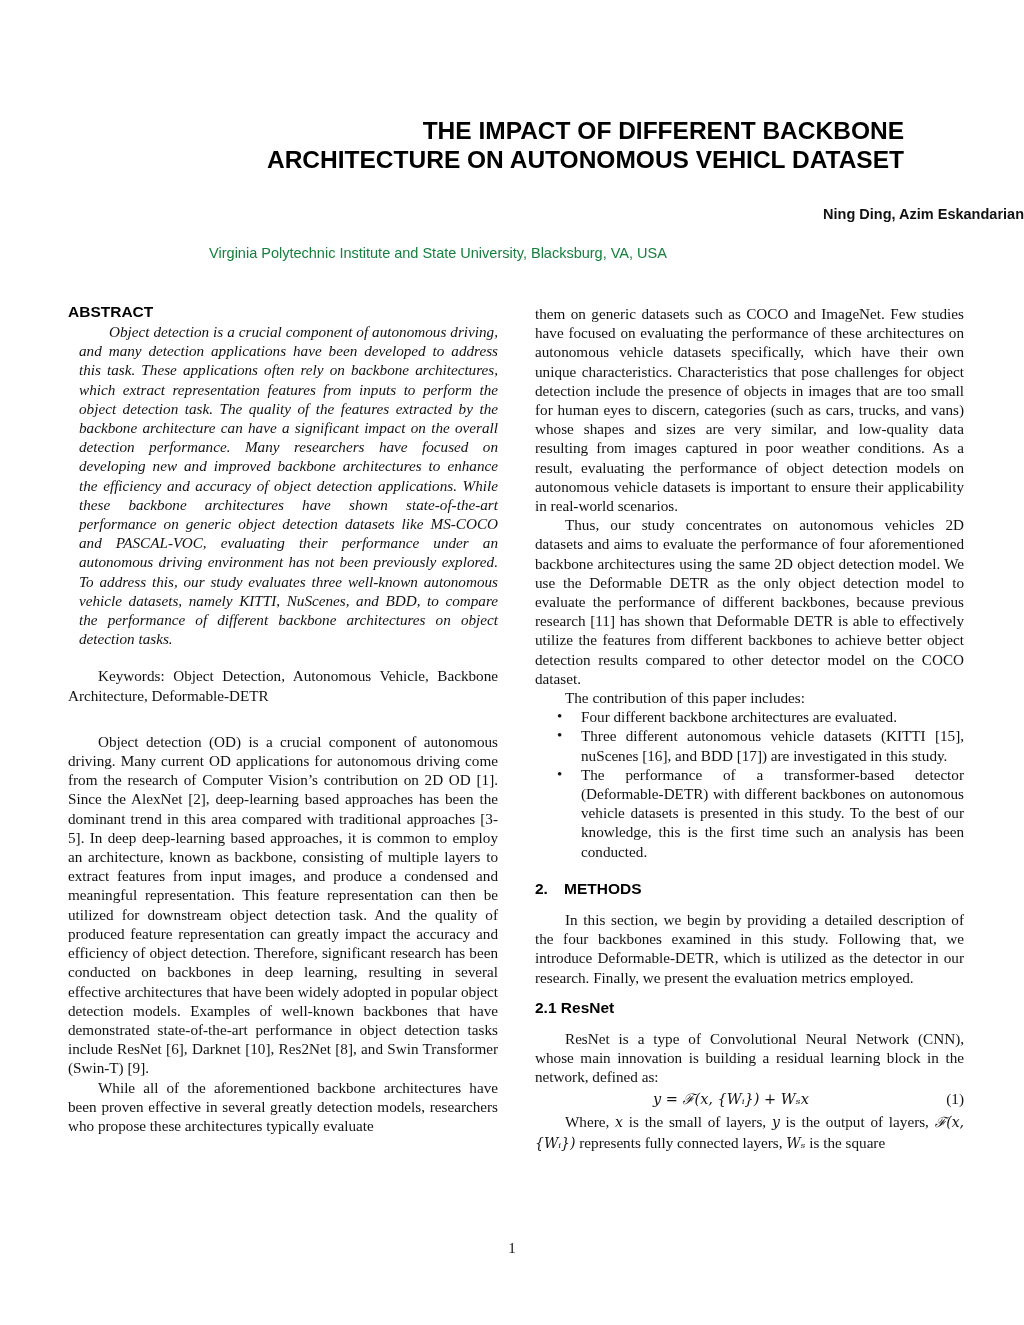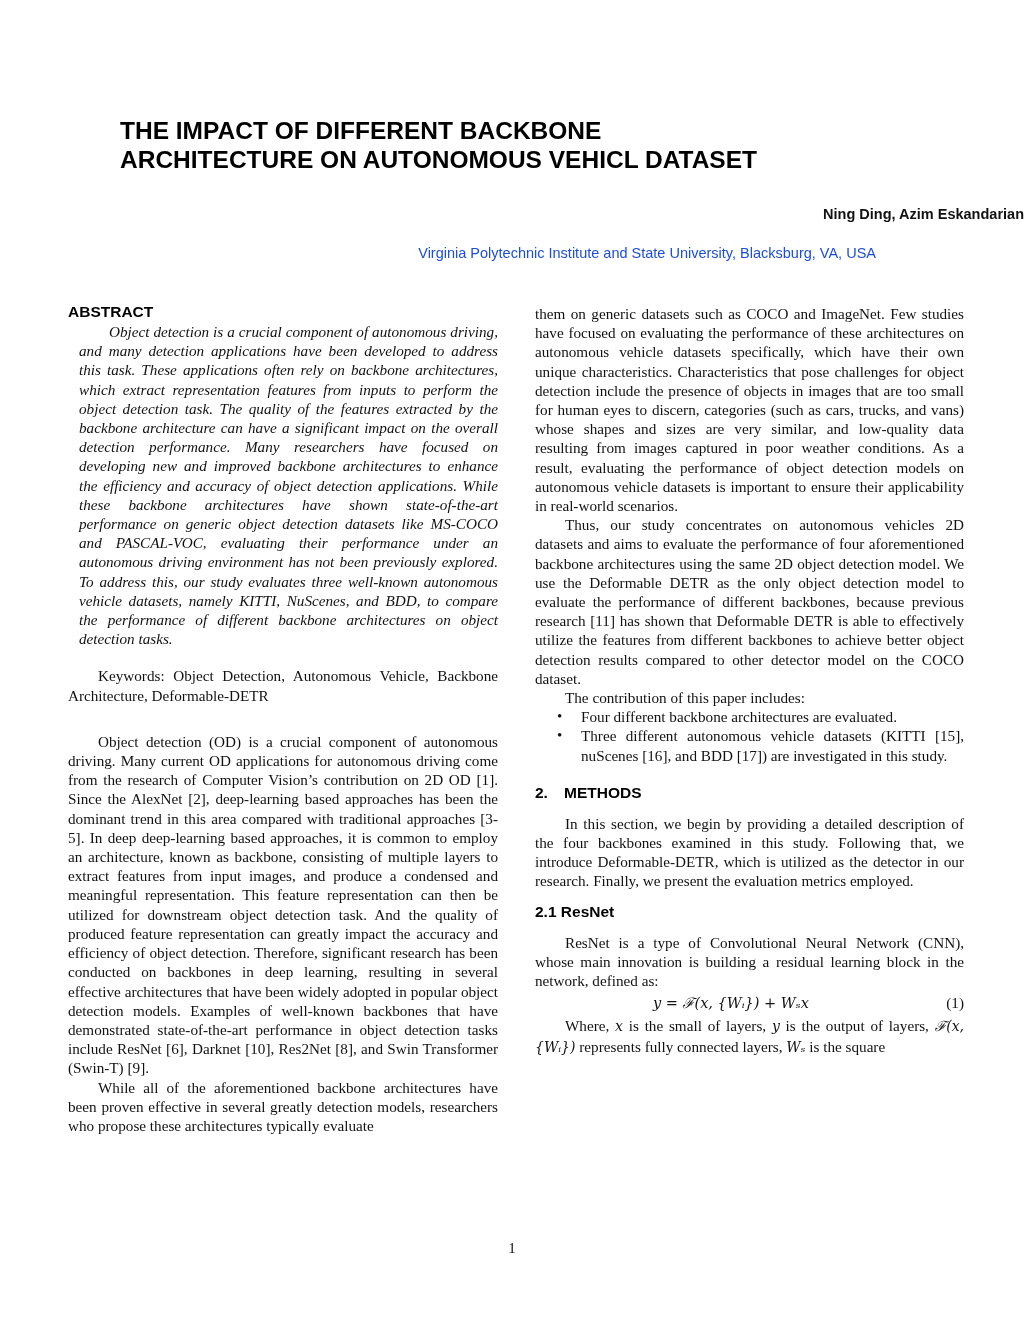--- a/index.html
+++ b/index.html
@@ -1,29 +1,29 @@
 <!DOCTYPE html>
 <html><head>
 <meta charset="utf-8">
 <style>
   html, body { margin: 0; padding: 0; background: #ffffff; }
   body { width: 1024px; height: 1325px; position: relative; overflow: hidden; color: #111; }
   .page { position: absolute; left: 0; top: 0; width: 1024px; height: 1325px; }
   .title {
     position: absolute; left: 120px; width: 784px; top: 116px;
     font-family: "Liberation Sans", sans-serif; font-weight: bold;
-    font-size: 24.5px; line-height: 29px; text-align: left; color: #000;
+    font-size: 24.5px; line-height: 29px; text-align: right; color: #000;
   }
   .authors {
     position: absolute; left: 0; width: 1024px; top: 206px; text-align: right;
     font-family: "Liberation Sans", sans-serif; font-weight: bold; font-size: 14.5px; color: #111;
   }
   .affil {
-    position: absolute; left: 0; width: 876px; top: 245px; text-align: right;
-    font-family: "Liberation Sans", sans-serif; font-size: 14.5px; color: #1d4ed8;
+    position: absolute; left: 0; width: 876px; top: 245px; text-align: center;
+    font-family: "Liberation Sans", sans-serif; font-size: 14.5px; color: #15803d;
   }
   .col { position: absolute; top: 302px; width: 430px; }
   .col.left { left: 68px; }
   .col.right { left: 535px; width: 429px; top: 304px; }
   .heading {
     font-family: "Liberation Sans", sans-serif; font-weight: bold; font-size: 15.5px;
     line-height: 20px; margin: 0; color: #000;
   }
   .heading .num { display: inline-block; width: 29px; }
   p, li {
@@ -78,20 +78,21 @@
     <p class="indent">While all of the aforementioned backbone architectures have been proven effective in several greatly detection models, researchers who propose these architectures typically evaluate</p>
   </div>
 
   <div class="col right">
     <p>them on generic datasets such as COCO and ImageNet. Few studies have focused on evaluating the performance of these architectures on autonomous vehicle datasets specifically, which have their own unique characteristics. Characteristics that pose challenges for object detection include the presence of objects in images that are too small for human eyes to discern, categories (such as cars, trucks, and vans) whose shapes and sizes are very similar, and low-quality data resulting from images captured in poor weather conditions. As a result, evaluating the performance of object detection models on autonomous vehicle datasets is important to ensure their applicability in real-world scenarios.</p>
     <p class="indent">Thus, our study concentrates on autonomous vehicles 2D datasets and aims to evaluate the performance of four aforementioned backbone architectures using the same 2D object detection model. We use the Deformable DETR as the only object detection model to evaluate the performance of different backbones, because previous research [11] has shown that Deformable DETR is able to effectively utilize the features from different backbones to achieve better object detection results compared to other detector model on the COCO dataset.</p>
     <p class="indent">The contribution of this paper includes:</p>
     <ul class="contrib">
       <li>Four different backbone architectures are evaluated.</li>
       <li>Three different autonomous vehicle datasets (KITTI [15], nuScenes [16], and BDD [17]) are investigated in this study.</li>
+      <li>The performance of a transformer-based detector (Deformable-DETR) with different backbones on autonomous vehicle datasets is presented in this study. To the best of our knowledge, this is the first time such an analysis has been conducted.</li>
     </ul>
     <div class="gap-sec" style="height:18px"></div>
     <h2 class="heading">
       <span class="num">2.</span><span>METHODS</span>
     </h2>
     <div class="gap-small"></div>
     <p class="indent">In this section, we begin by providing a detailed description of the four backbones examined in this study. Following that, we introduce Deformable-DETR, which is utilized as the detector in our research. Finally, we present the evaluation metrics employed.</p>
     <div class="gap-small"></div>
     <h3 class="heading">2.1 ResNet</h3>
     <div class="gap-small"></div>

